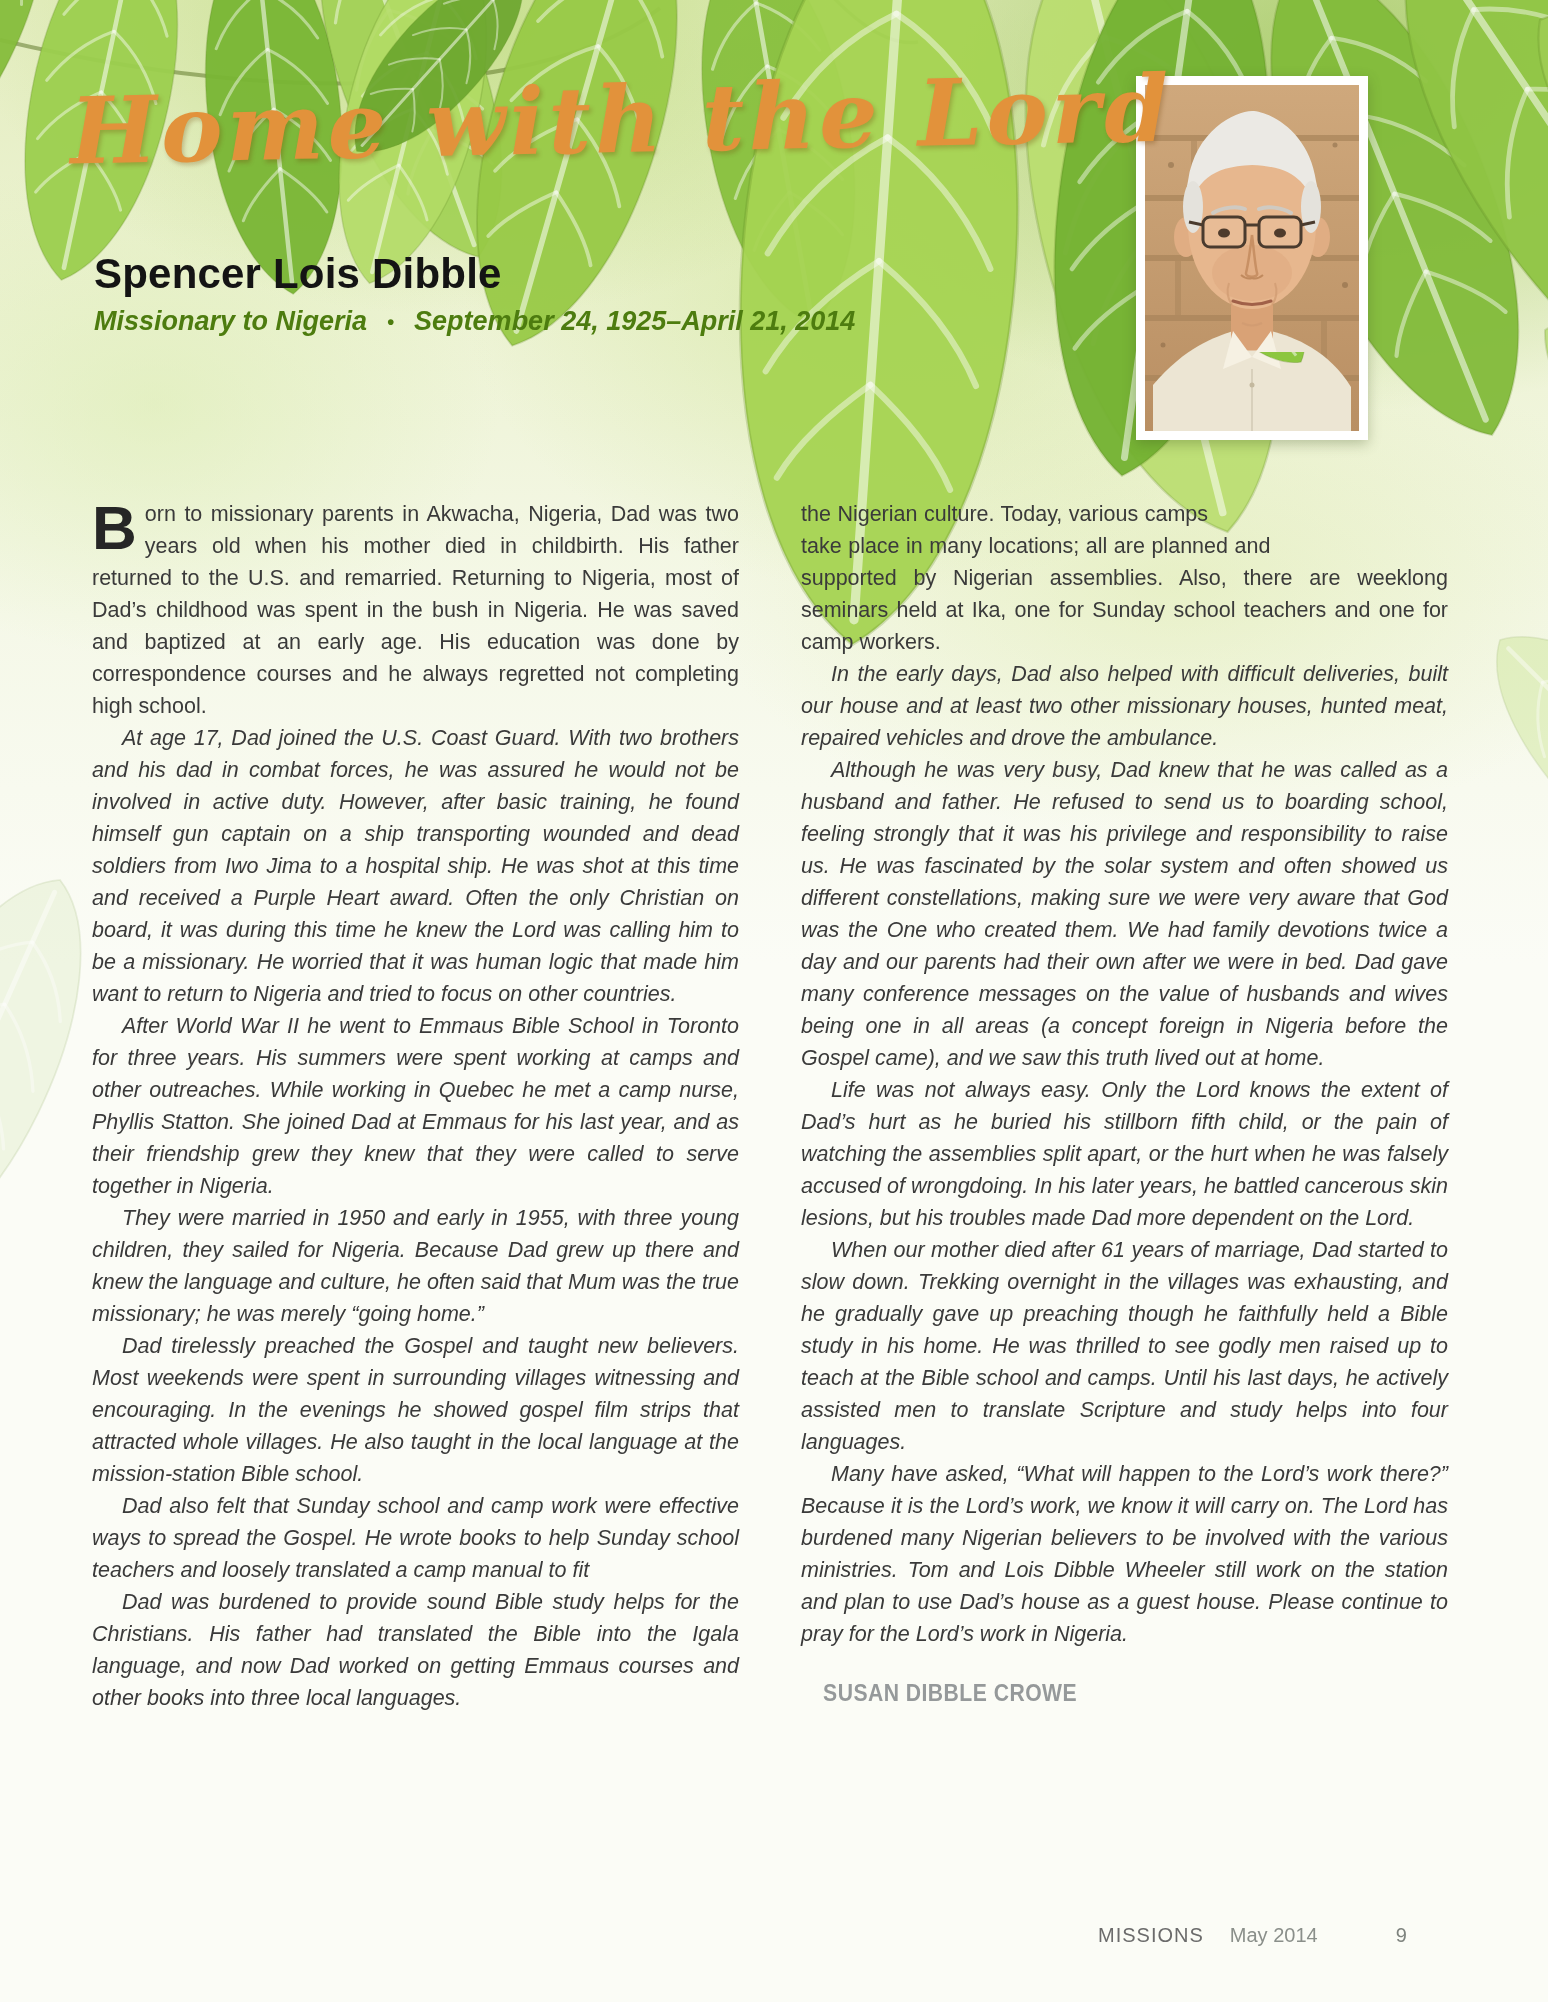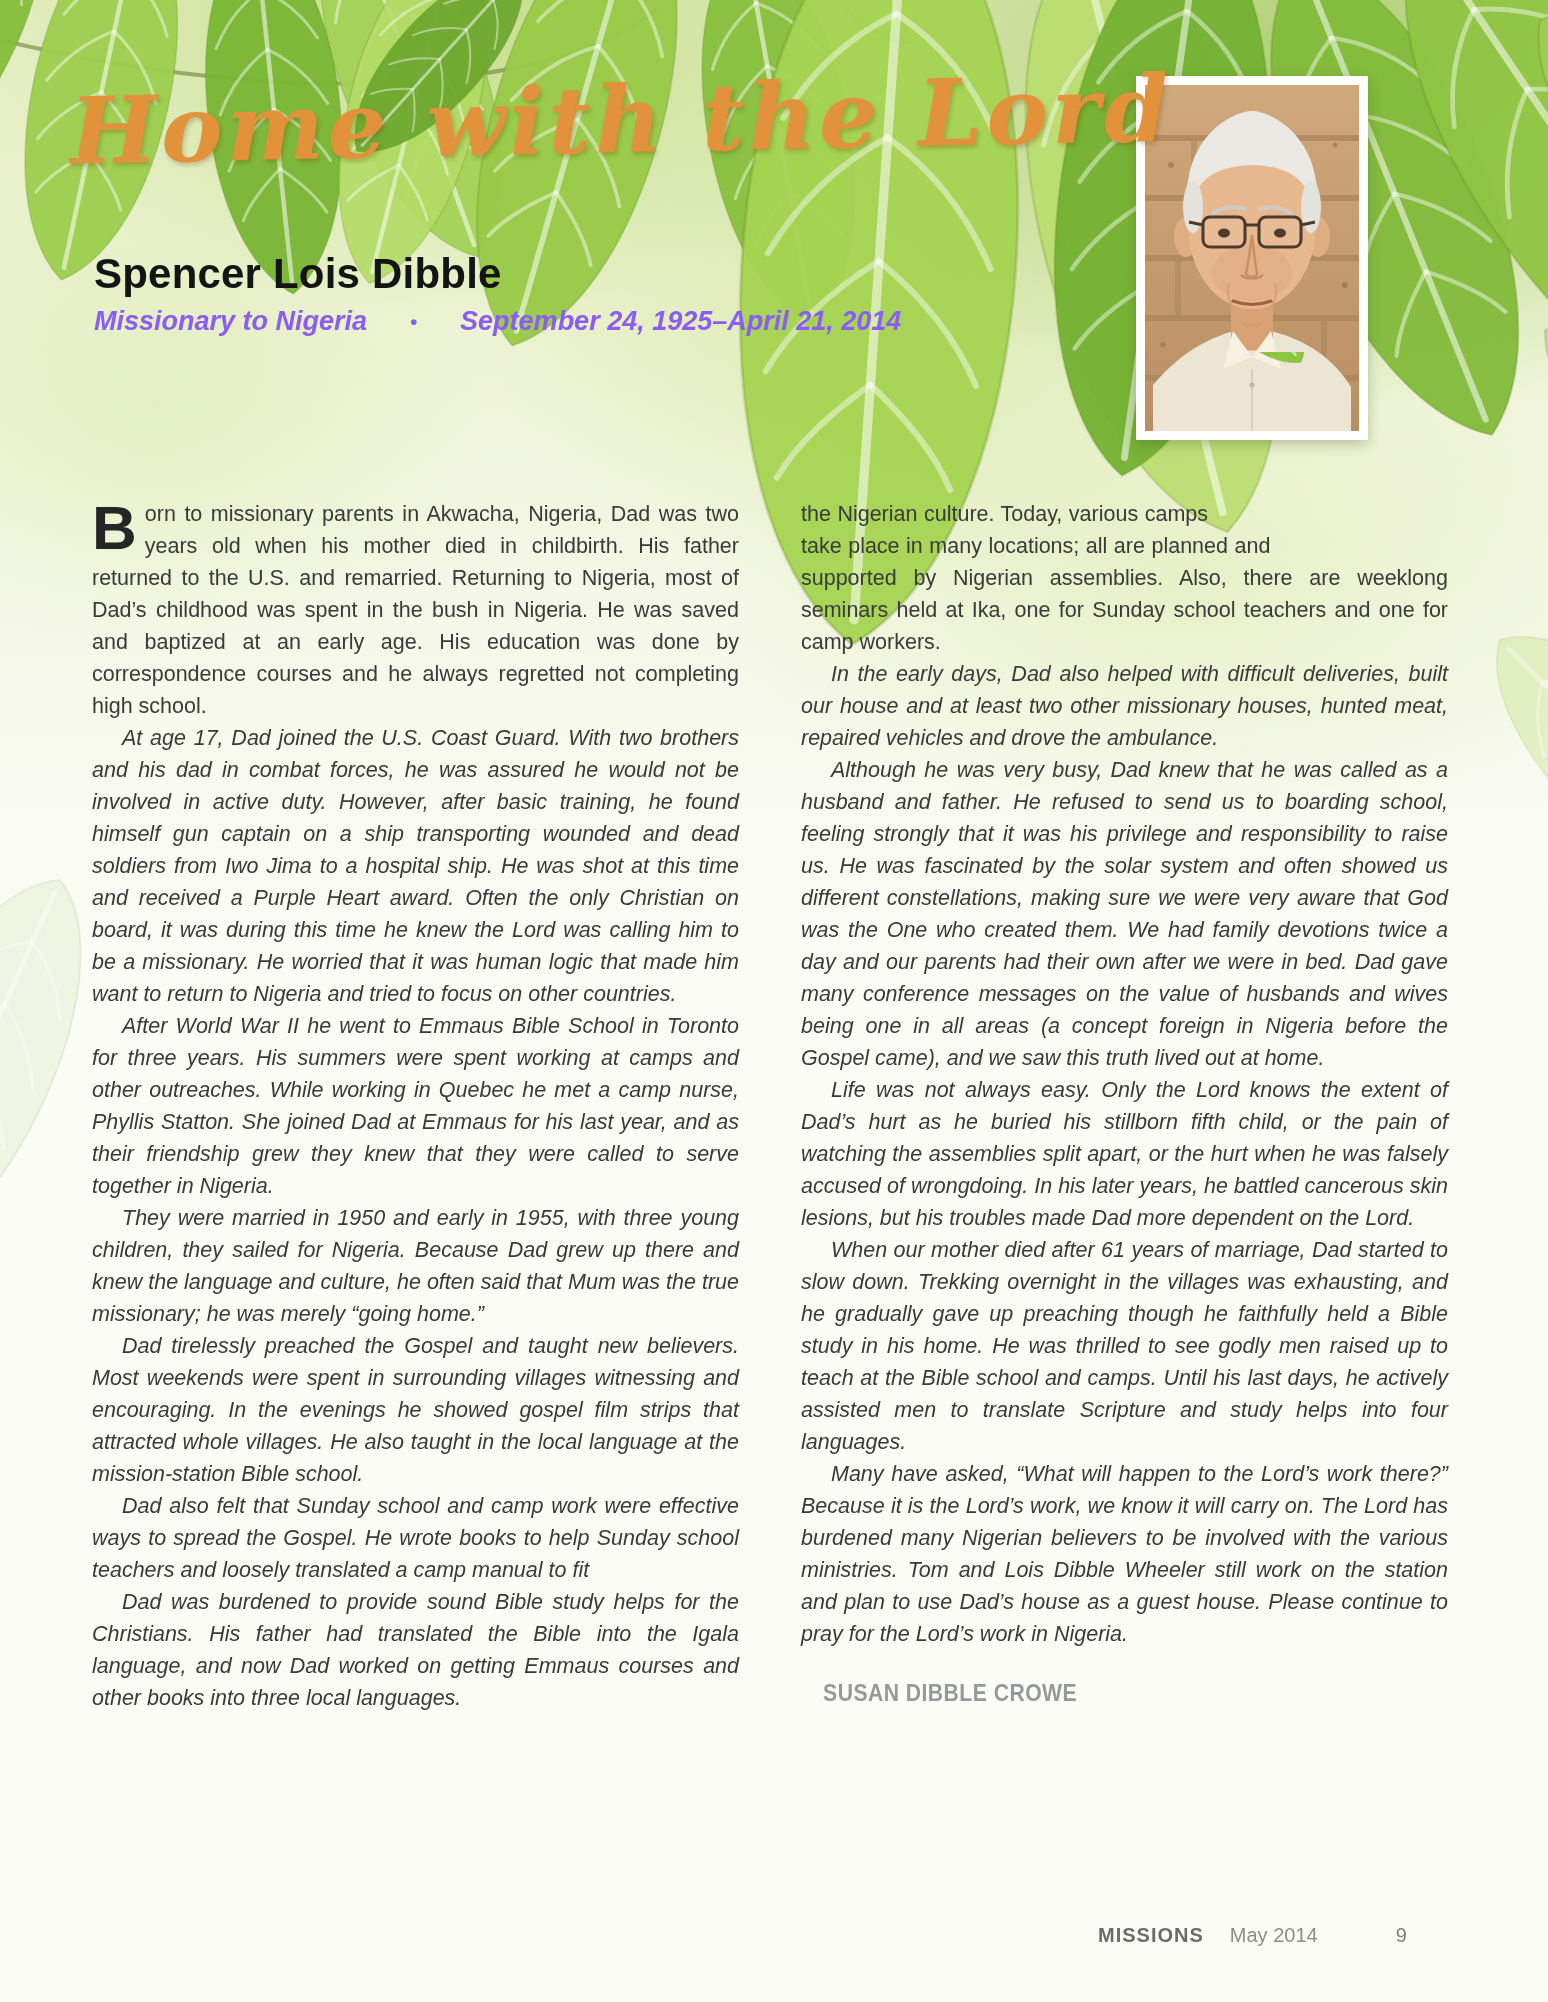--- a/index.html
+++ b/index.html
@@ -29,22 +29,22 @@
   .script-title {
     position:absolute; left:70px; top:66px; z-index:4;
     font-family:"DejaVu Serif", serif; font-style:italic; font-weight:bold;
     font-size:92px; letter-spacing:4px; color:#e2923b; white-space:nowrap;
     text-shadow:2px 3px 4px rgba(110,60,0,0.28);
     transform:rotate(-1.2deg);
   }
   
   .name-block { position:absolute; left:94px; top:250px; z-index:4; }
   .page-title { margin:0; font-size:42px; font-weight:bold; color:#141414; letter-spacing:0.2px; }
-  .subtitle { margin-top:8px; display:flex; align-items:center; gap:43px;
-              font-size:27px; font-weight:bold; font-style:italic; color:#8b5cf6; }
+  .subtitle { margin-top:8px; display:flex; align-items:center; gap:20px;
+              font-size:27px; font-weight:bold; font-style:italic; color:#4d7c0f; }
   .subtitle .bullet { font-size:20px; transform:translateY(1px); }
   
   .photo-frame {
     position:absolute; left:1136px; top:76px; z-index:2;
     width:214px; height:346px; padding:9px; background:#ffffff;
     box-shadow:0 4px 12px rgba(60,80,30,0.30);
   }
   .photo-frame svg { display:block; }
   
   .columns { position:absolute; left:92px; top:498px; width:1356px; z-index:3; display:flex; gap:62px; }
@@ -53,21 +53,21 @@
   .para + .para { text-indent:30px;font-style:italic; }
   .dropcap { float:left; font-size:62px; line-height:52px; font-weight:bold; color:#262626; margin:4px 8px 0 0; }
   .leaf-spacer { float:right; width:240px; height:64px;
                  shape-outside:polygon(100% 0%, 0% 0%, 52% 100%, 100% 100%); }
   .byline { margin-top:30px; }
   .byline span { display:inline-block; transform:scaleX(0.92); transform-origin:right center;
                  font-size:23px; font-weight:bold; letter-spacing:0.5px; color:#95999a; }
   
   .footer { position:absolute; left:1098px; top:1924px; z-index:3; display:flex; align-items:baseline;
             font-size:20px; }
-  .footer .magazine { font-weight:bold; color:#6b6b6b; letter-spacing:1px; }
+  .footer .magazine { font-weight:normal; color:#6b6b6b; letter-spacing:1px; }
   .footer .issue { margin-left:26px; color:#8a8f8a; }
   .footer .pagenum { margin-left:78px; color:#7e837e; }
 </style>
 </head>
 <body>
 
 <div class="page">
 
   <div class="header-bg"></div>
 

